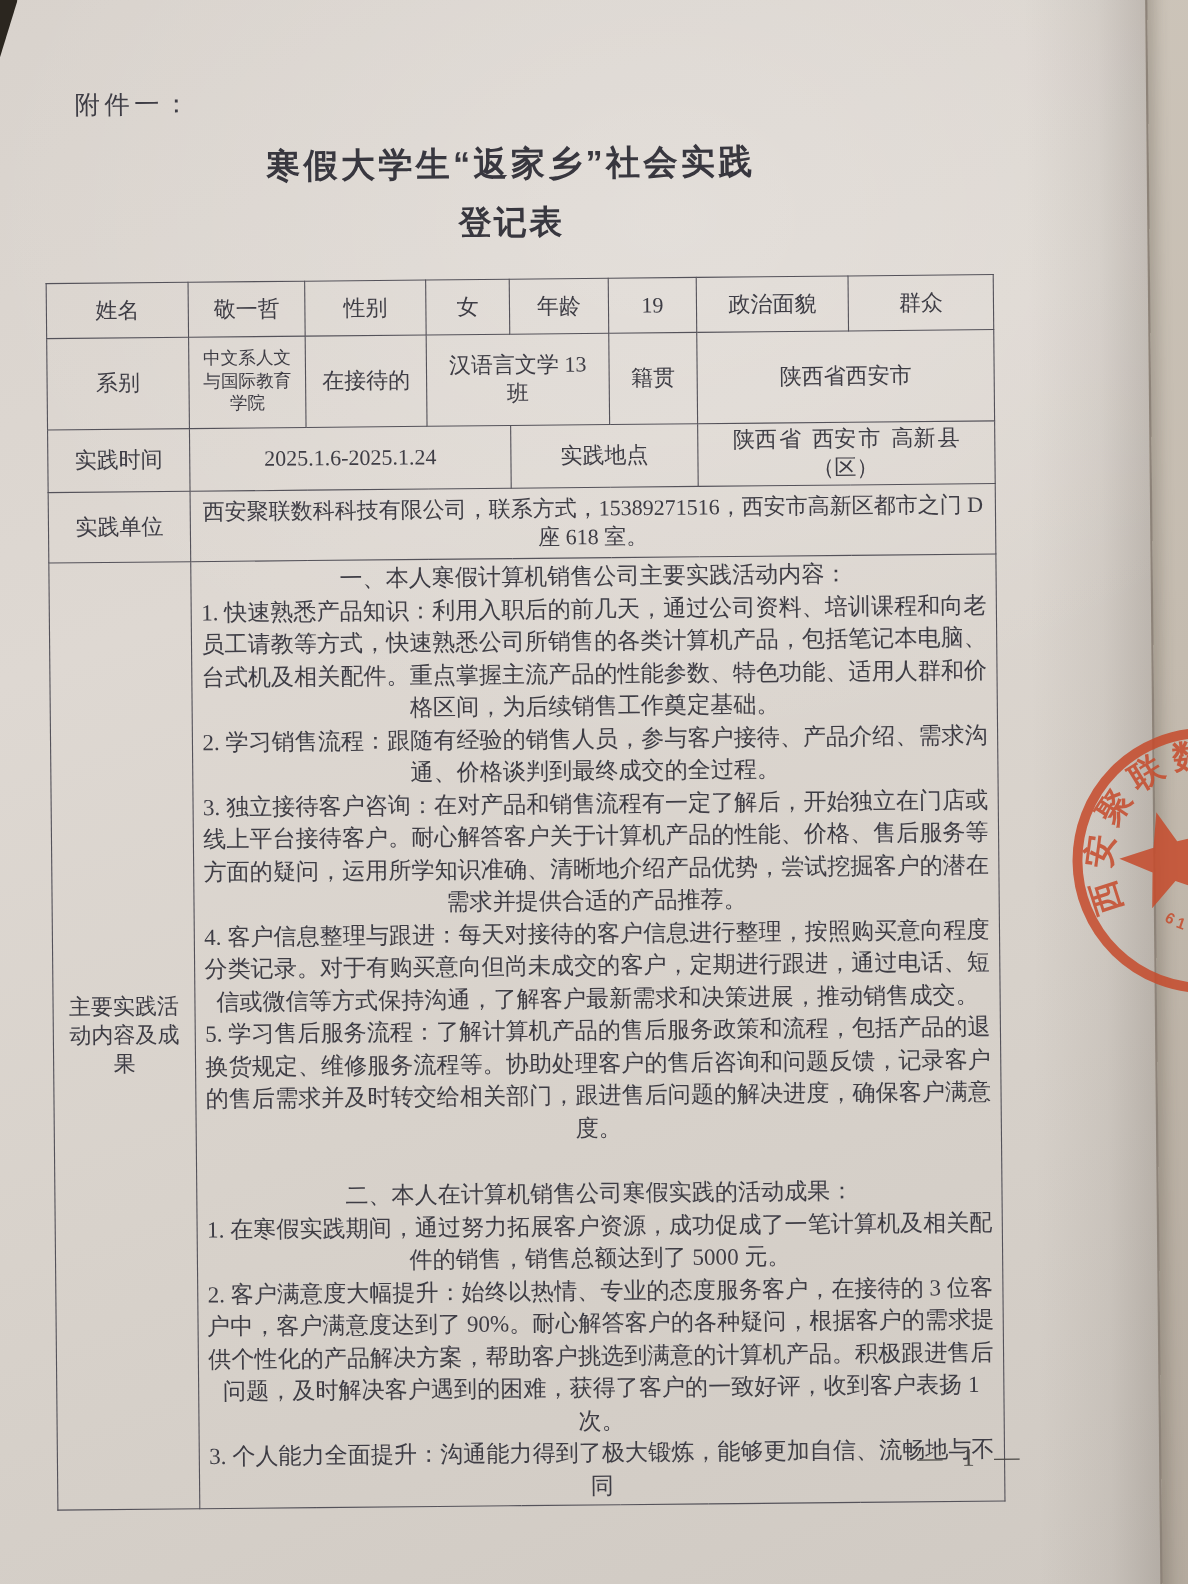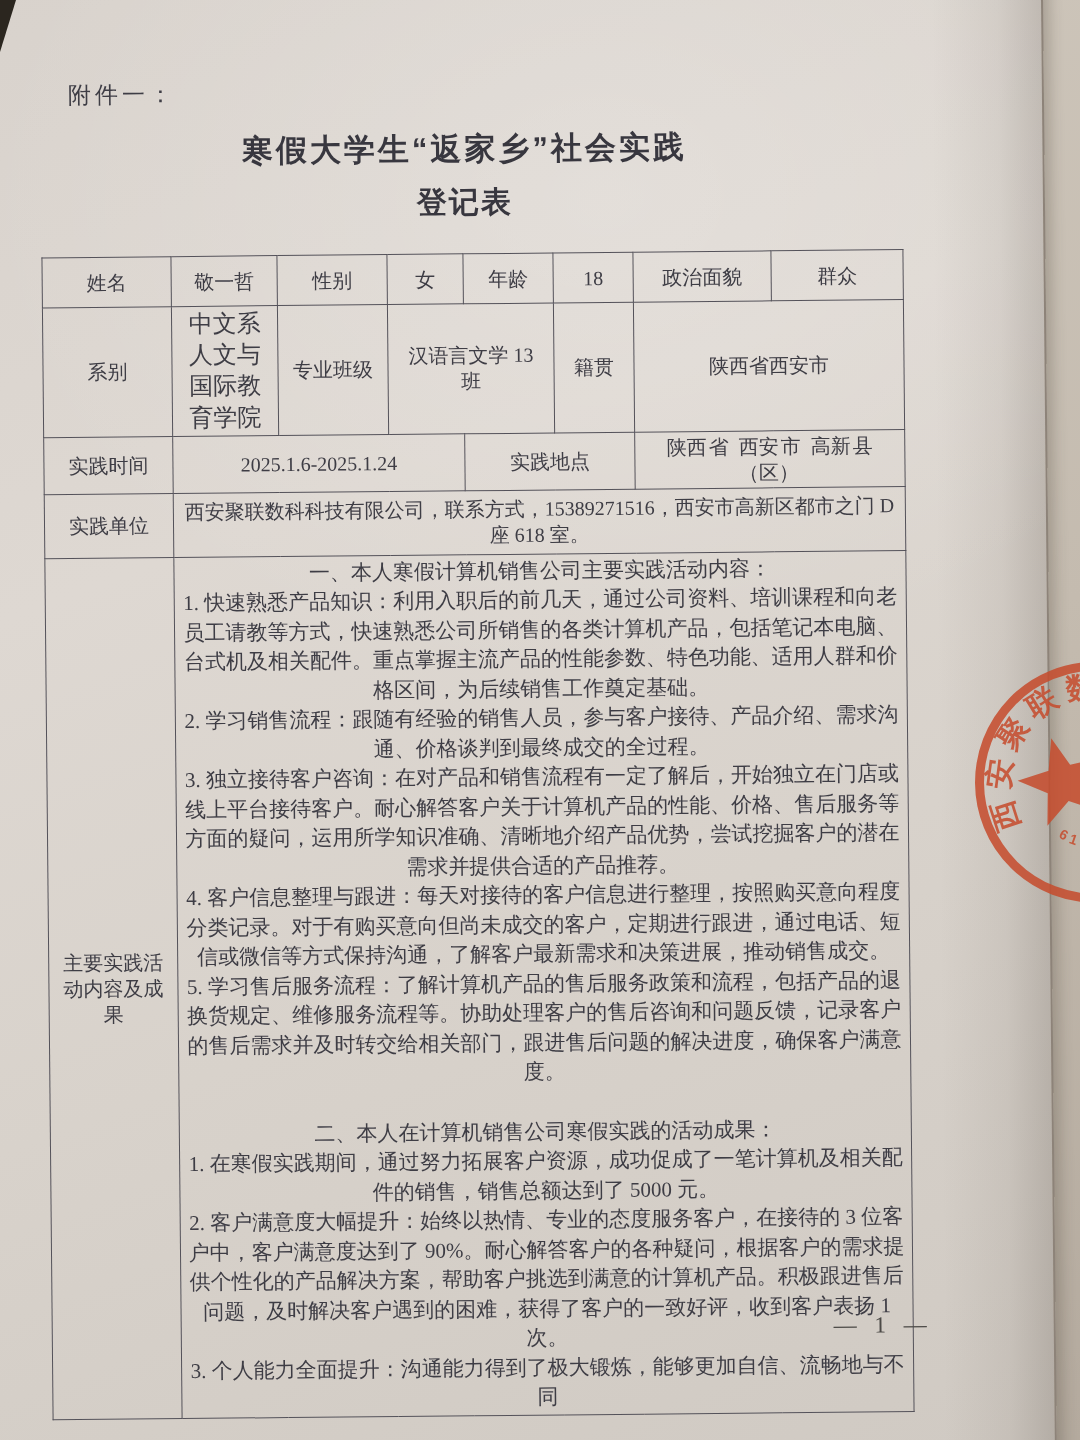--- a/index.html
+++ b/index.html
@@ -69,28 +69,28 @@
           <col style="width:138px">
           <col style="width:132px">
       </colgroup>
       <tbody>
           <tr class="r1">
         <td>姓名</td>
         <td>敬一哲</td>
         <td>性别</td>
         <td>女</td>
         <td>年龄</td>
-        <td>18</td>
+        <td>19</td>
         <td>政治面貌</td>
         <td>群众</td>
       </tr>
       <tr class="r2">
         <td>系别</td>
-        <td class="left" style="font-size:24px;padding:2px 7px;">中文系人文与国际教育学院</td>
-        <td>专业班级</td>
+        <td class="left" style="font-size:16px;padding:2px 7px;">中文系人文与国际教育学院</td>
+        <td>在接待的</td>
         <td colspan="2" class="left" style="padding:2px 8px;">汉语言文学 13 班</td>
         <td>籍贯</td>
         <td colspan="2">陕西省西安市</td>
       </tr>
       <tr class="r3">
         <td>实践时间</td>
         <td colspan="3">2025.1.6-2025.1.24</td>
         <td colspan="2">实践地点</td>
         <td colspan="2" class="placeval">
           <span class="u">陕西</span><span class="grp">省</span><span class="u">西安</span><span class="grp">市</span><span class="u">高新</span><span>县（区）</span>

